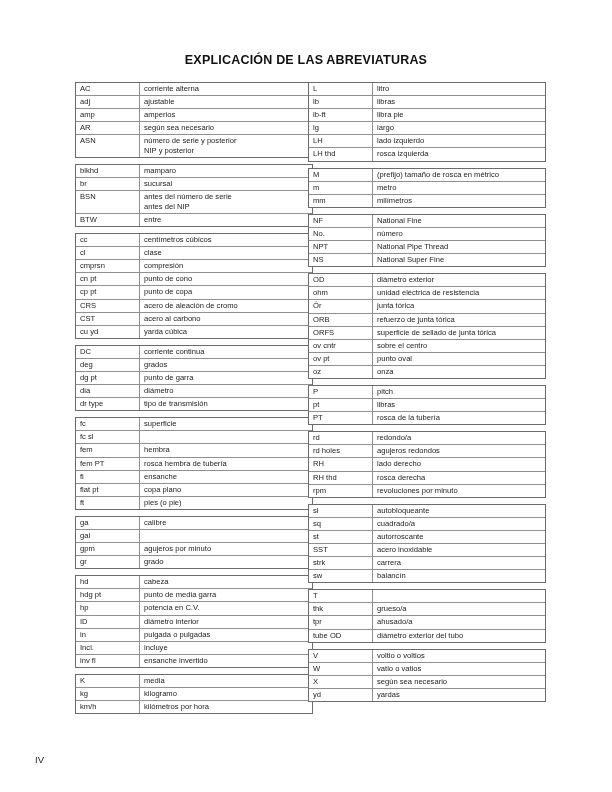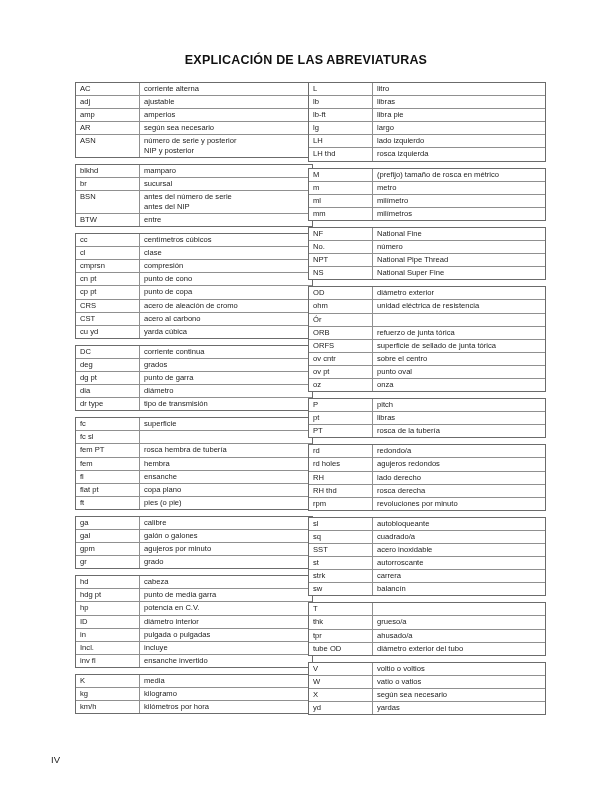--- a/index.html
+++ b/index.html
@@ -62,21 +62,20 @@
   }
   .desc {
     flex: 1;
   }
   .footer {
     position: absolute;
     left: 35px;
     top: 754px;
     font-size: 9.5px;
     color: #222222;
-    margin-left: 16px;
   }
 </style>
 </head>
 <body>
 
 <div class="page">
   <h1 class="title">EXPLICACIÓN DE LAS ABREVIATURAS</h1>
   <div class="col col-left" id="col-0">
       <div class="group">
         <div class="row">
@@ -178,48 +177,47 @@
       </div>
       <div class="group">
         <div class="row">
           <div class="cell abbr">fc</div>
           <div class="cell desc">superficie</div>
         </div>
         <div class="row">
           <div class="cell abbr">fc sl</div>
         </div>
         <div class="row">
+          <div class="cell abbr">fem</div>
+          <div class="cell desc">hembra</div>
+        </div>
+        <div class="row">
           <div class="cell abbr">fem PT</div>
           <div class="cell desc">rosca hembra de tubería</div>
         </div>
         <div class="row">
-          <div class="cell abbr">fem</div>
-          <div class="cell desc">hembra</div>
-        </div>
-        <div class="row">
           <div class="cell abbr">fl</div>
           <div class="cell desc">ensanche</div>
         </div>
         <div class="row">
           <div class="cell abbr">flat pt</div>
           <div class="cell desc">copa plano</div>
         </div>
         <div class="row">
           <div class="cell abbr">ft</div>
           <div class="cell desc">pies (o pie)</div>
         </div>
       </div>
       <div class="group">
         <div class="row">
           <div class="cell abbr">ga</div>
           <div class="cell desc">calibre</div>
         </div>
         <div class="row">
           <div class="cell abbr">gal</div>
-          <div class="cell desc">galón o galones</div>
         </div>
         <div class="row">
           <div class="cell abbr">gpm</div>
           <div class="cell desc">agujeros por minuto</div>
         </div>
         <div class="row">
           <div class="cell abbr">gr</div>
           <div class="cell desc">grado</div>
         </div>
       </div>
@@ -298,24 +296,20 @@
       <div class="group">
         <div class="row">
           <div class="cell abbr">M</div>
           <div class="cell desc">(prefijo) tamaño de rosca en métrico</div>
         </div>
         <div class="row">
           <div class="cell abbr">m</div>
           <div class="cell desc">metro</div>
         </div>
         <div class="row">
-          <div class="cell abbr">ml</div>
-          <div class="cell desc">milímetro</div>
-        </div>
-        <div class="row">
           <div class="cell abbr">mm</div>
           <div class="cell desc">milímetros</div>
         </div>
       </div>
       <div class="group">
         <div class="row">
           <div class="cell abbr">NF</div>
           <div class="cell desc">National Fine</div>
         </div>
         <div class="row">
@@ -335,20 +329,21 @@
         <div class="row">
           <div class="cell abbr">OD</div>
           <div class="cell desc">diámetro exterior</div>
         </div>
         <div class="row">
           <div class="cell abbr">ohm</div>
           <div class="cell desc">unidad eléctrica de resistencia</div>
         </div>
         <div class="row">
           <div class="cell abbr">Ór</div>
+          <div class="cell desc">junta tórica</div>
         </div>
         <div class="row">
           <div class="cell abbr">ORB</div>
           <div class="cell desc">refuerzo de junta tórica</div>
         </div>
         <div class="row">
           <div class="cell abbr">ORFS</div>
           <div class="cell desc">superficie de sellado de junta tórica</div>
         </div>
         <div class="row">
@@ -403,26 +398,26 @@
       <div class="group">
         <div class="row">
           <div class="cell abbr">sl</div>
           <div class="cell desc">autobloqueante</div>
         </div>
         <div class="row">
           <div class="cell abbr">sq</div>
           <div class="cell desc">cuadrado/a</div>
         </div>
         <div class="row">
+          <div class="cell abbr">st</div>
+          <div class="cell desc">autorroscante</div>
+        </div>
+        <div class="row">
           <div class="cell abbr">SST</div>
           <div class="cell desc">acero inoxidable</div>
-        </div>
-        <div class="row">
-          <div class="cell abbr">st</div>
-          <div class="cell desc">autorroscante</div>
         </div>
         <div class="row">
           <div class="cell abbr">strk</div>
           <div class="cell desc">carrera</div>
         </div>
         <div class="row">
           <div class="cell abbr">sw</div>
           <div class="cell desc">balancín</div>
         </div>
       </div>

